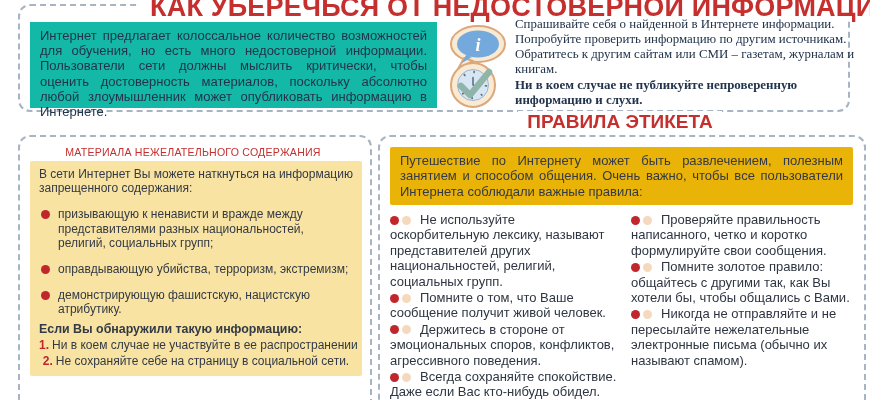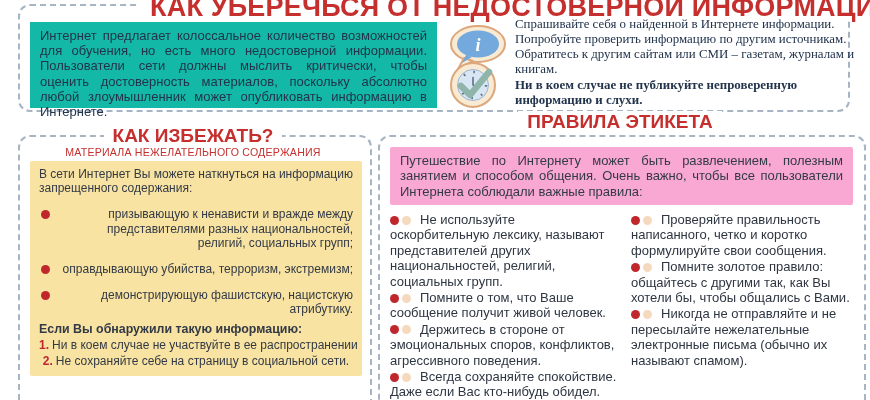--- a/index.html
+++ b/index.html
@@ -22,33 +22,33 @@
   .avoid-subtitle{left:18px;top:147px;width:350px;font-size:10.6px;line-height:11px;
                   font-weight:400;color:#C5302E;text-align:center;position:absolute;letter-spacing:.2px;}
   .etq-title{left:378px;top:112px;width:484px;font-size:19px;line-height:20px;}
 
   
   .box{position:absolute;box-sizing:border-box;color:#22344C;}
   .box-blue{left:30px;top:22px;width:407px;height:86px;background:#14b8a6;
             padding:6px 10px;font-size:13px;line-height:15.2px;text-align:justify;}
   .box-yellow{left:30px;top:161px;width:332px;background:#F8E3A3;border-radius:2px;
               padding:6px 9px 8px 9px;font-size:12px;line-height:14.2px;color:#333A45;}
-  .box-peach{left:390px;top:147px;width:463px;background:#f9a8d4;border-radius:2px;
+  .box-peach{left:390px;top:147px;width:463px;background:#eab308;border-radius:2px;
              padding:6px 10px;font-size:13px;line-height:15.4px;text-align:justify;color:#333A45;}
 
   
   .tip-icon{position:absolute;}
   .tip-text{position:absolute;left:515px;width:342px;font-size:12.9px;line-height:15.1px;color:#22344C;font-family:Liberation Serif, serif;}
   .tip-text.bold{font-weight:700;}
 
   
   .box-yellow p{margin:0;}
   .box-yellow .law{text-align:justify;margin-top:2px;}
   .box-yellow ul{list-style:none;margin:2px 0 0 0;padding:0;}
-  .box-yellow li{position:relative;padding-left:19px;margin:12px 0 2px 0;text-align:right;}
+  .box-yellow li{position:relative;padding-left:19px;margin:12px 0 2px 0;}
   .box-yellow li::before{content:'';position:absolute;left:2px;top:3px;width:9px;height:9px;
                          border-radius:50%;background:#C0272D;}
   .found-head{font-weight:700;margin-top:5px !important;font-size:12.4px;}
   .found-item{white-space:nowrap;margin-top:2px !important;text-align:center;}
   .found-item .num{color:#C0272D;font-weight:700;margin-right:3px;}
 
   
   .etq-cols{position:absolute;left:390px;top:212px;width:468px;display:flex;gap:14px;}
   .etq-col{width:227px;font-size:13px;line-height:15.4px;color:#2E3642;}
   .etq-col p{margin:0 0 1px 0;}
@@ -86,23 +86,20 @@
       <circle cx="25" cy="25" r="22" fill="#F9EAD3" stroke="#DCA87B" stroke-width="2"></circle>
       <circle cx="25" cy="25" r="15.5" fill="#D8E6F4" stroke="#9FB6CE" stroke-width="1"></circle>
       <circle cx="25" cy="25" r="13" fill="none" stroke="#5E718A" stroke-width="2.4" stroke-dasharray="1.6 8.6"></circle>
       <path d="M25 25 L25 17.5 M25 25 L30 28" stroke="#5E718A" stroke-width="1.6" stroke-linecap="round"></path>
       <path d="M13 26 L22 35 L41 12" fill="none" stroke="#8FB4AA" stroke-width="6.5" stroke-linecap="round" stroke-linejoin="round"></path>
     </svg>
   </div>
   <div class="tip-text bold" style="top:78px;width:330px;">Ни в коем случае не публикуйте непроверенную информацию и слухи.</div>
 
   <div class="panel panel-avoid"></div>
-  <div class="sec-title avoid-title">
-    <span>КАК ИЗБЕЖАТЬ?</span>
-  </div>
   <div class="avoid-subtitle">МАТЕРИАЛА НЕЖЕЛАТЕЛЬНОГО СОДЕРЖАНИЯ</div>
 
   <div class="box box-yellow">
     <p>В сети Интернет Вы можете наткнуться на информацию запрещенного содержания:</p>
     <ul>
       <li>призывающую к ненависти и вражде между представителями разных национальностей, религий, социальных групп;</li>
       <li>оправдывающую убийства, терроризм, экстремизм;</li>
       <li>демонстрирующую фашистскую, нацистскую атрибутику.</li>
     </ul>
     <p class="found-head">Если Вы обнаружили такую информацию:</p>

